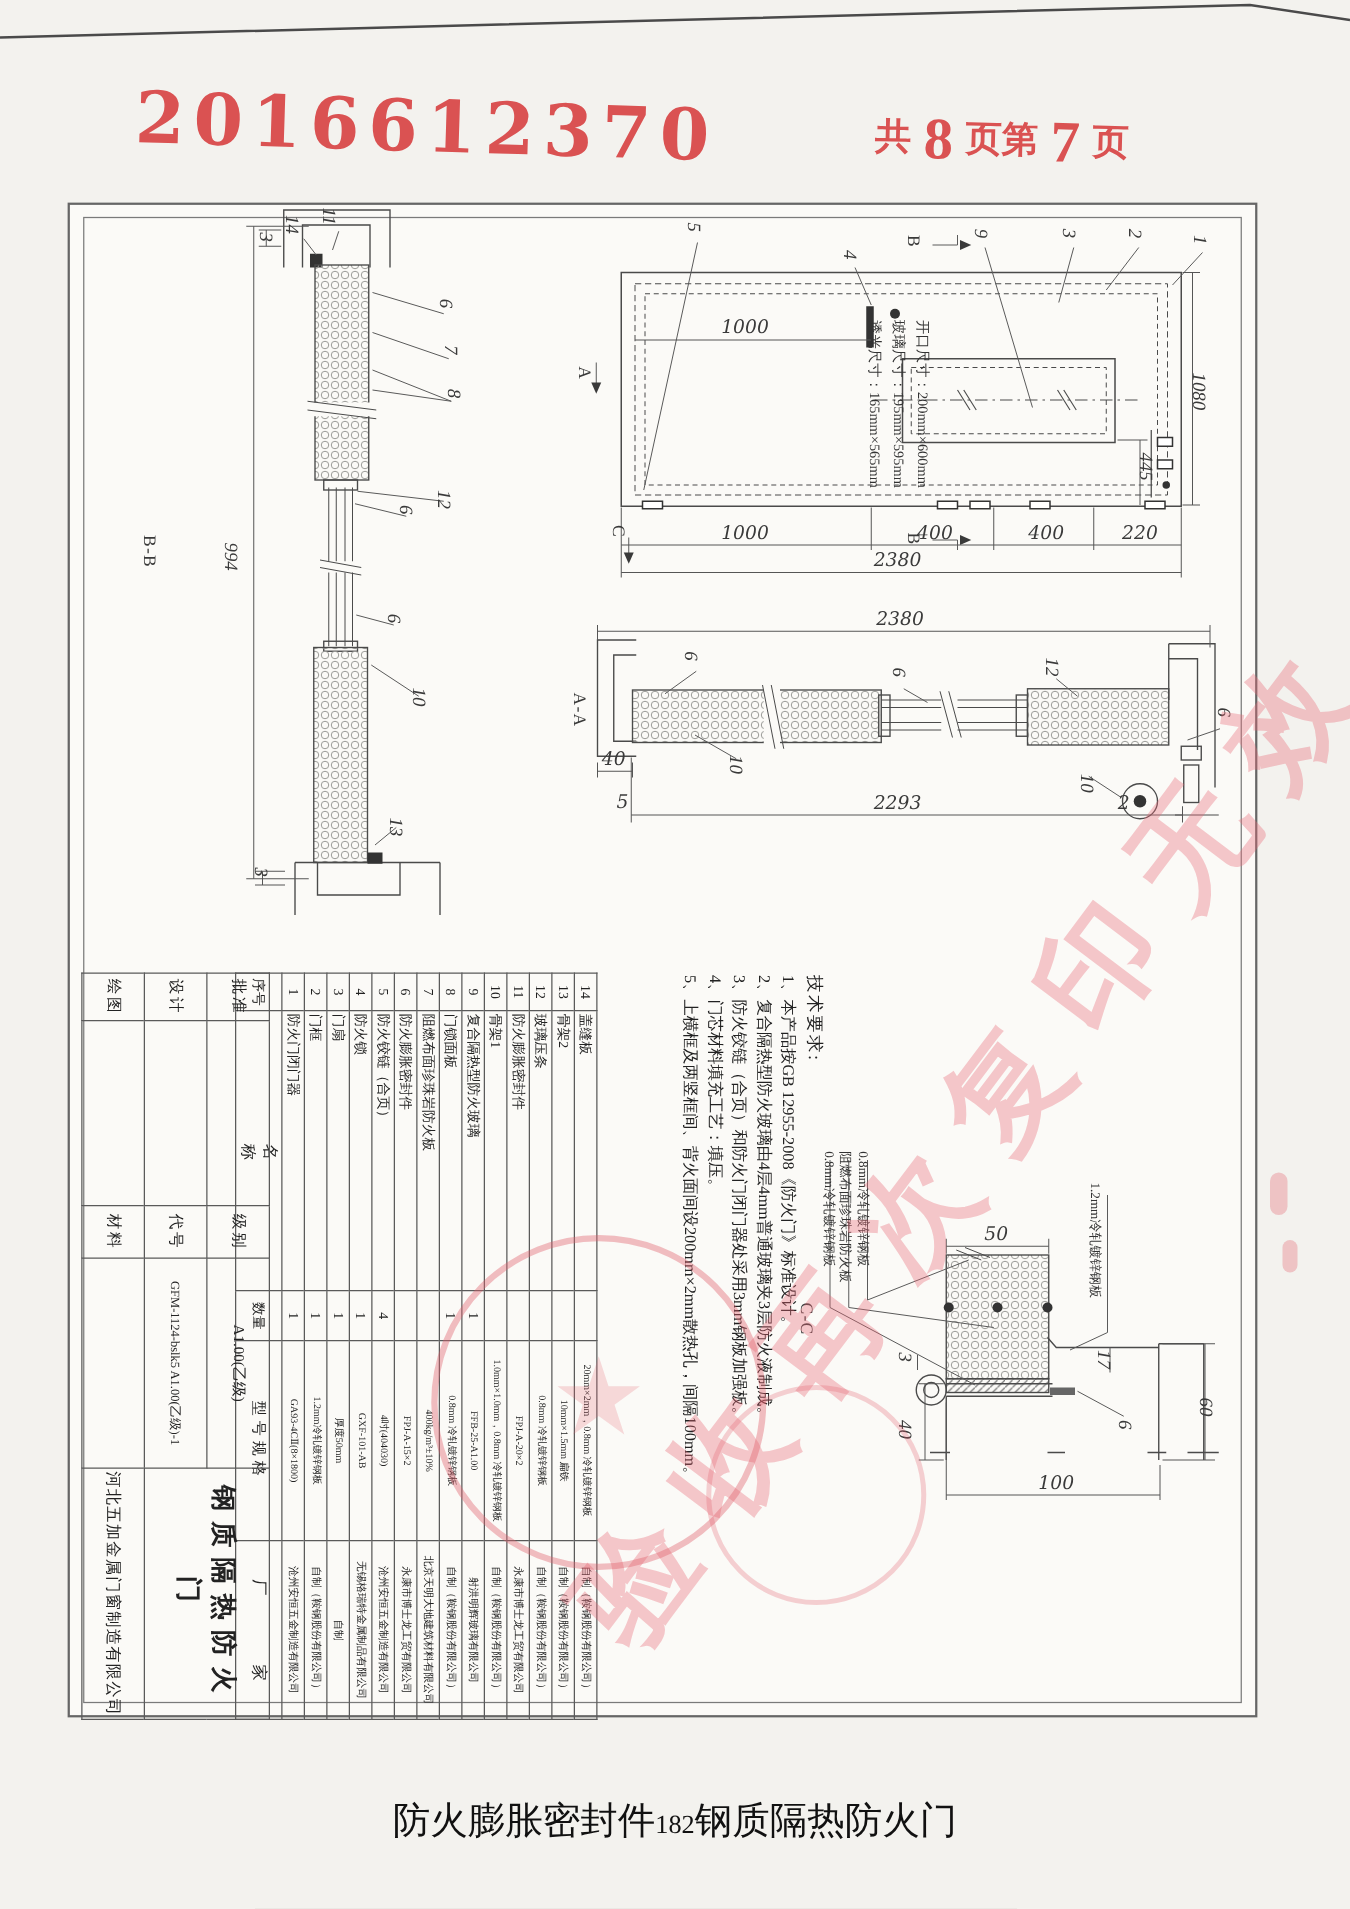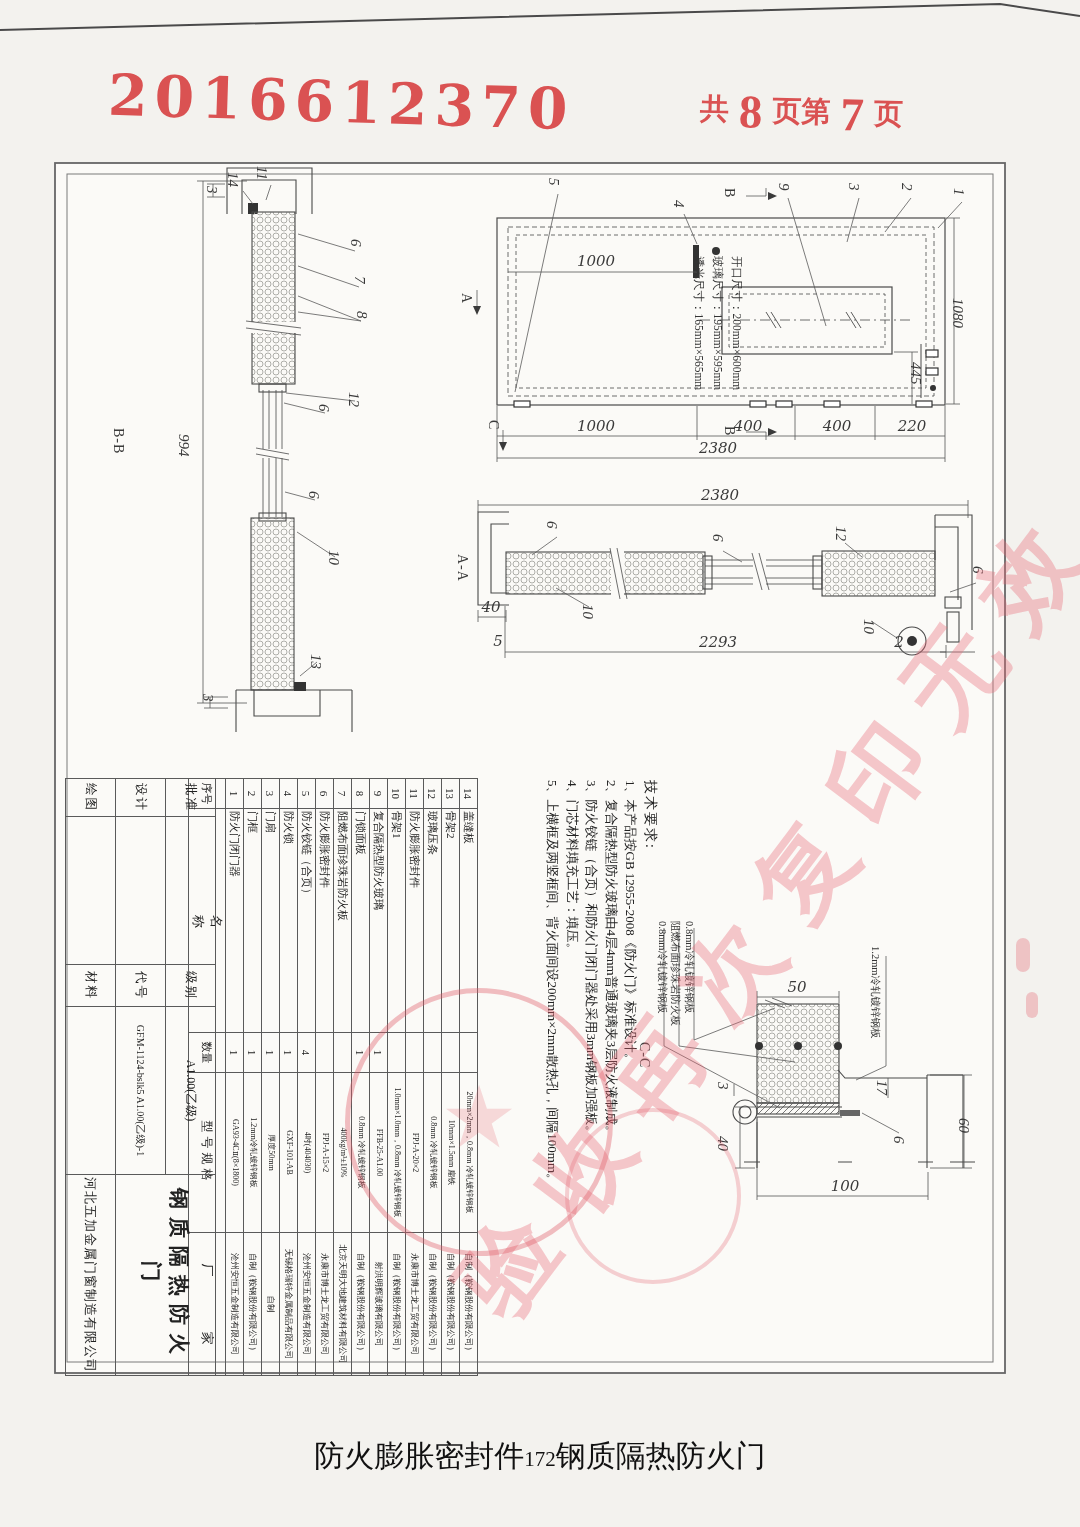--- a/index.html
+++ b/index.html
@@ -522,16 +522,16 @@
     </div>
   </div>
 
   <div class="watermark">验收再次复印无效</div>
   <div class="seal seal1"></div>
   <div class="seal seal2"></div>
   <div class="blob" style="left:1016px;top:938px;width:14px;height:34px;"></div>
   <div class="blob" style="left:1026px;top:992px;width:12px;height:26px;"></div>
 
   <div class="caption">
-    <span class="big">防火膨胀密封件</span><span class="num">172</span><span class="big">钢质隔热防火门</span>
+    <span class="big">防火膨胀密封件</span><span class="num">182</span><span class="big">钢质隔热防火门</span>
   </div>
 
 </div>
 
 </body></html>

